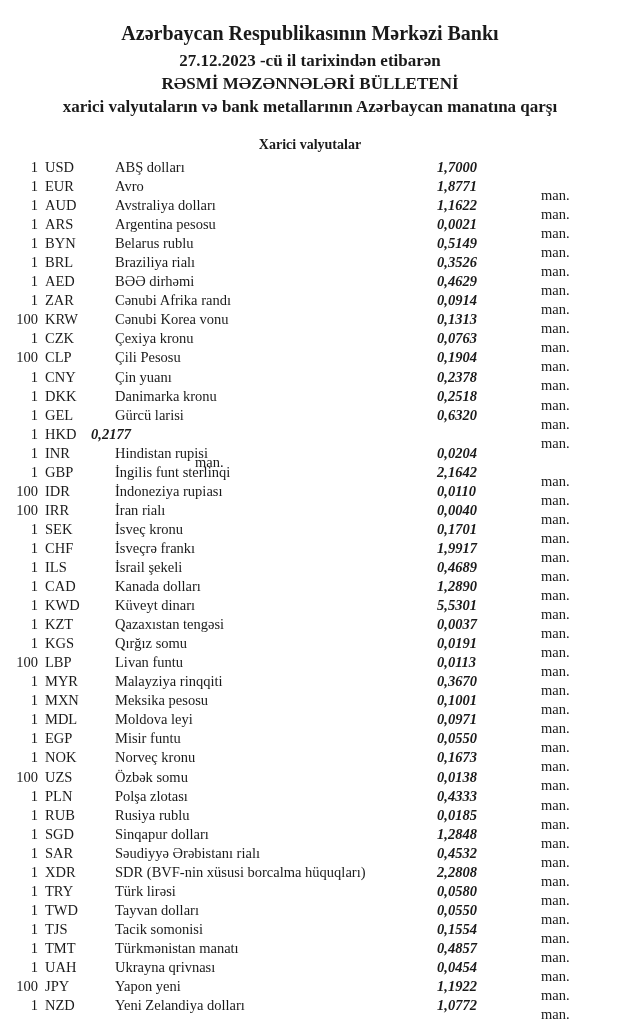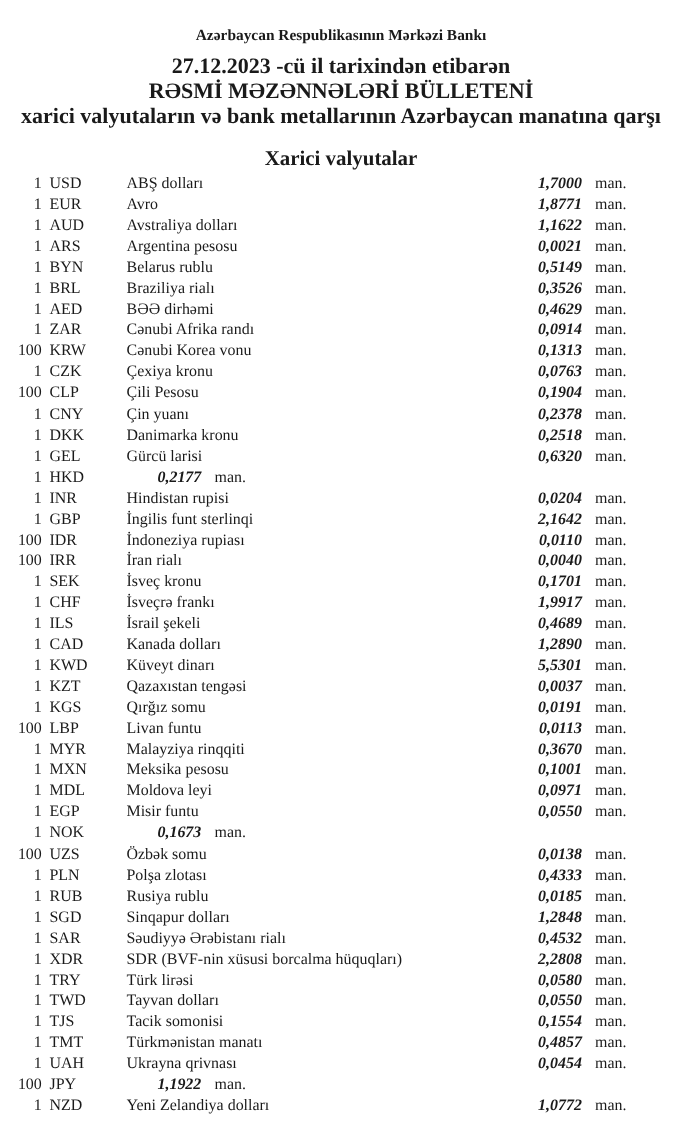--- a/index.html
+++ b/index.html
@@ -17,33 +17,33 @@
   .page {
     width: 620px;
     height: 1025px;
     position: relative;
   }
   .header {
     text-align: center;
     padding-top: 21px;
   }
   .title {
-    font-size: 14px;
+    font-size: 20px;
     font-weight: bold;
     line-height: 24px;
     margin-bottom: 4px;
   }
   .h-line {
-    font-size: 20px;
+    font-size: 17px;
     font-weight: bold;
     line-height: 23px;
   }
   .section-title {
     text-align: center;
-    font-size: 19px;
+    font-size: 14px;
     font-weight: bold;
     margin-top: 17px;
     line-height: 19px;
   }
   .rates-table {
     margin-top: 4px;
     padding-right: 45px;
   }
   .row {
     display: flex;
@@ -62,29 +62,29 @@
     margin-left: 7px;
     flex: 0 0 auto;
   }
   .cname {
     flex: 1 1 auto;
     margin-left: 24px;
     overflow: hidden;
   }
   .rate {
     width: 92px;
-    text-align: right;
     font-weight: bold;
     font-style: italic;
     flex: 0 0 auto;
   }
   .unit {
     width: 34px;
     margin-left: 12px;
     flex: 0 0 auto;
+    margin-top: 28px;
   }
 </style>
 </head>
 <body>
 
 <div class="page">
 
   <div class="header">
     <div class="title">Azərbaycan Respublikasının Mərkəzi Bankı</div>
     <div class="h-line">27.12.2023 -cü il tarixindən etibarən</div>
@@ -338,20 +338,21 @@
       <span class="nominal">1</span>
       <span class="code">EGP</span>
       <span class="cname">Misir funtu</span>
       <span class="rate">0,0550</span>
       <span class="unit">man.</span>
     </div>
 
     <div class="row">
       <span class="nominal">1</span>
       <span class="code">NOK</span>
+      <span class="cname">Norveç kronu</span>
       <span class="rate">0,1673</span>
       <span class="unit">man.</span>
     </div>
 
     <div class="row">
       <span class="nominal">100</span>
       <span class="code">UZS</span>
       <span class="cname">Özbək somu</span>
       <span class="rate">0,0138</span>
       <span class="unit">man.</span>
@@ -433,20 +434,21 @@
       <span class="nominal">1</span>
       <span class="code">UAH</span>
       <span class="cname">Ukrayna qrivnası</span>
       <span class="rate">0,0454</span>
       <span class="unit">man.</span>
     </div>
 
     <div class="row">
       <span class="nominal">100</span>
       <span class="code">JPY</span>
+      <span class="cname">Yapon yeni</span>
       <span class="rate">1,1922</span>
       <span class="unit">man.</span>
     </div>
 
     <div class="row">
       <span class="nominal">1</span>
       <span class="code">NZD</span>
       <span class="cname">Yeni Zelandiya dolları</span>
       <span class="rate">1,0772</span>
       <span class="unit">man.</span>

